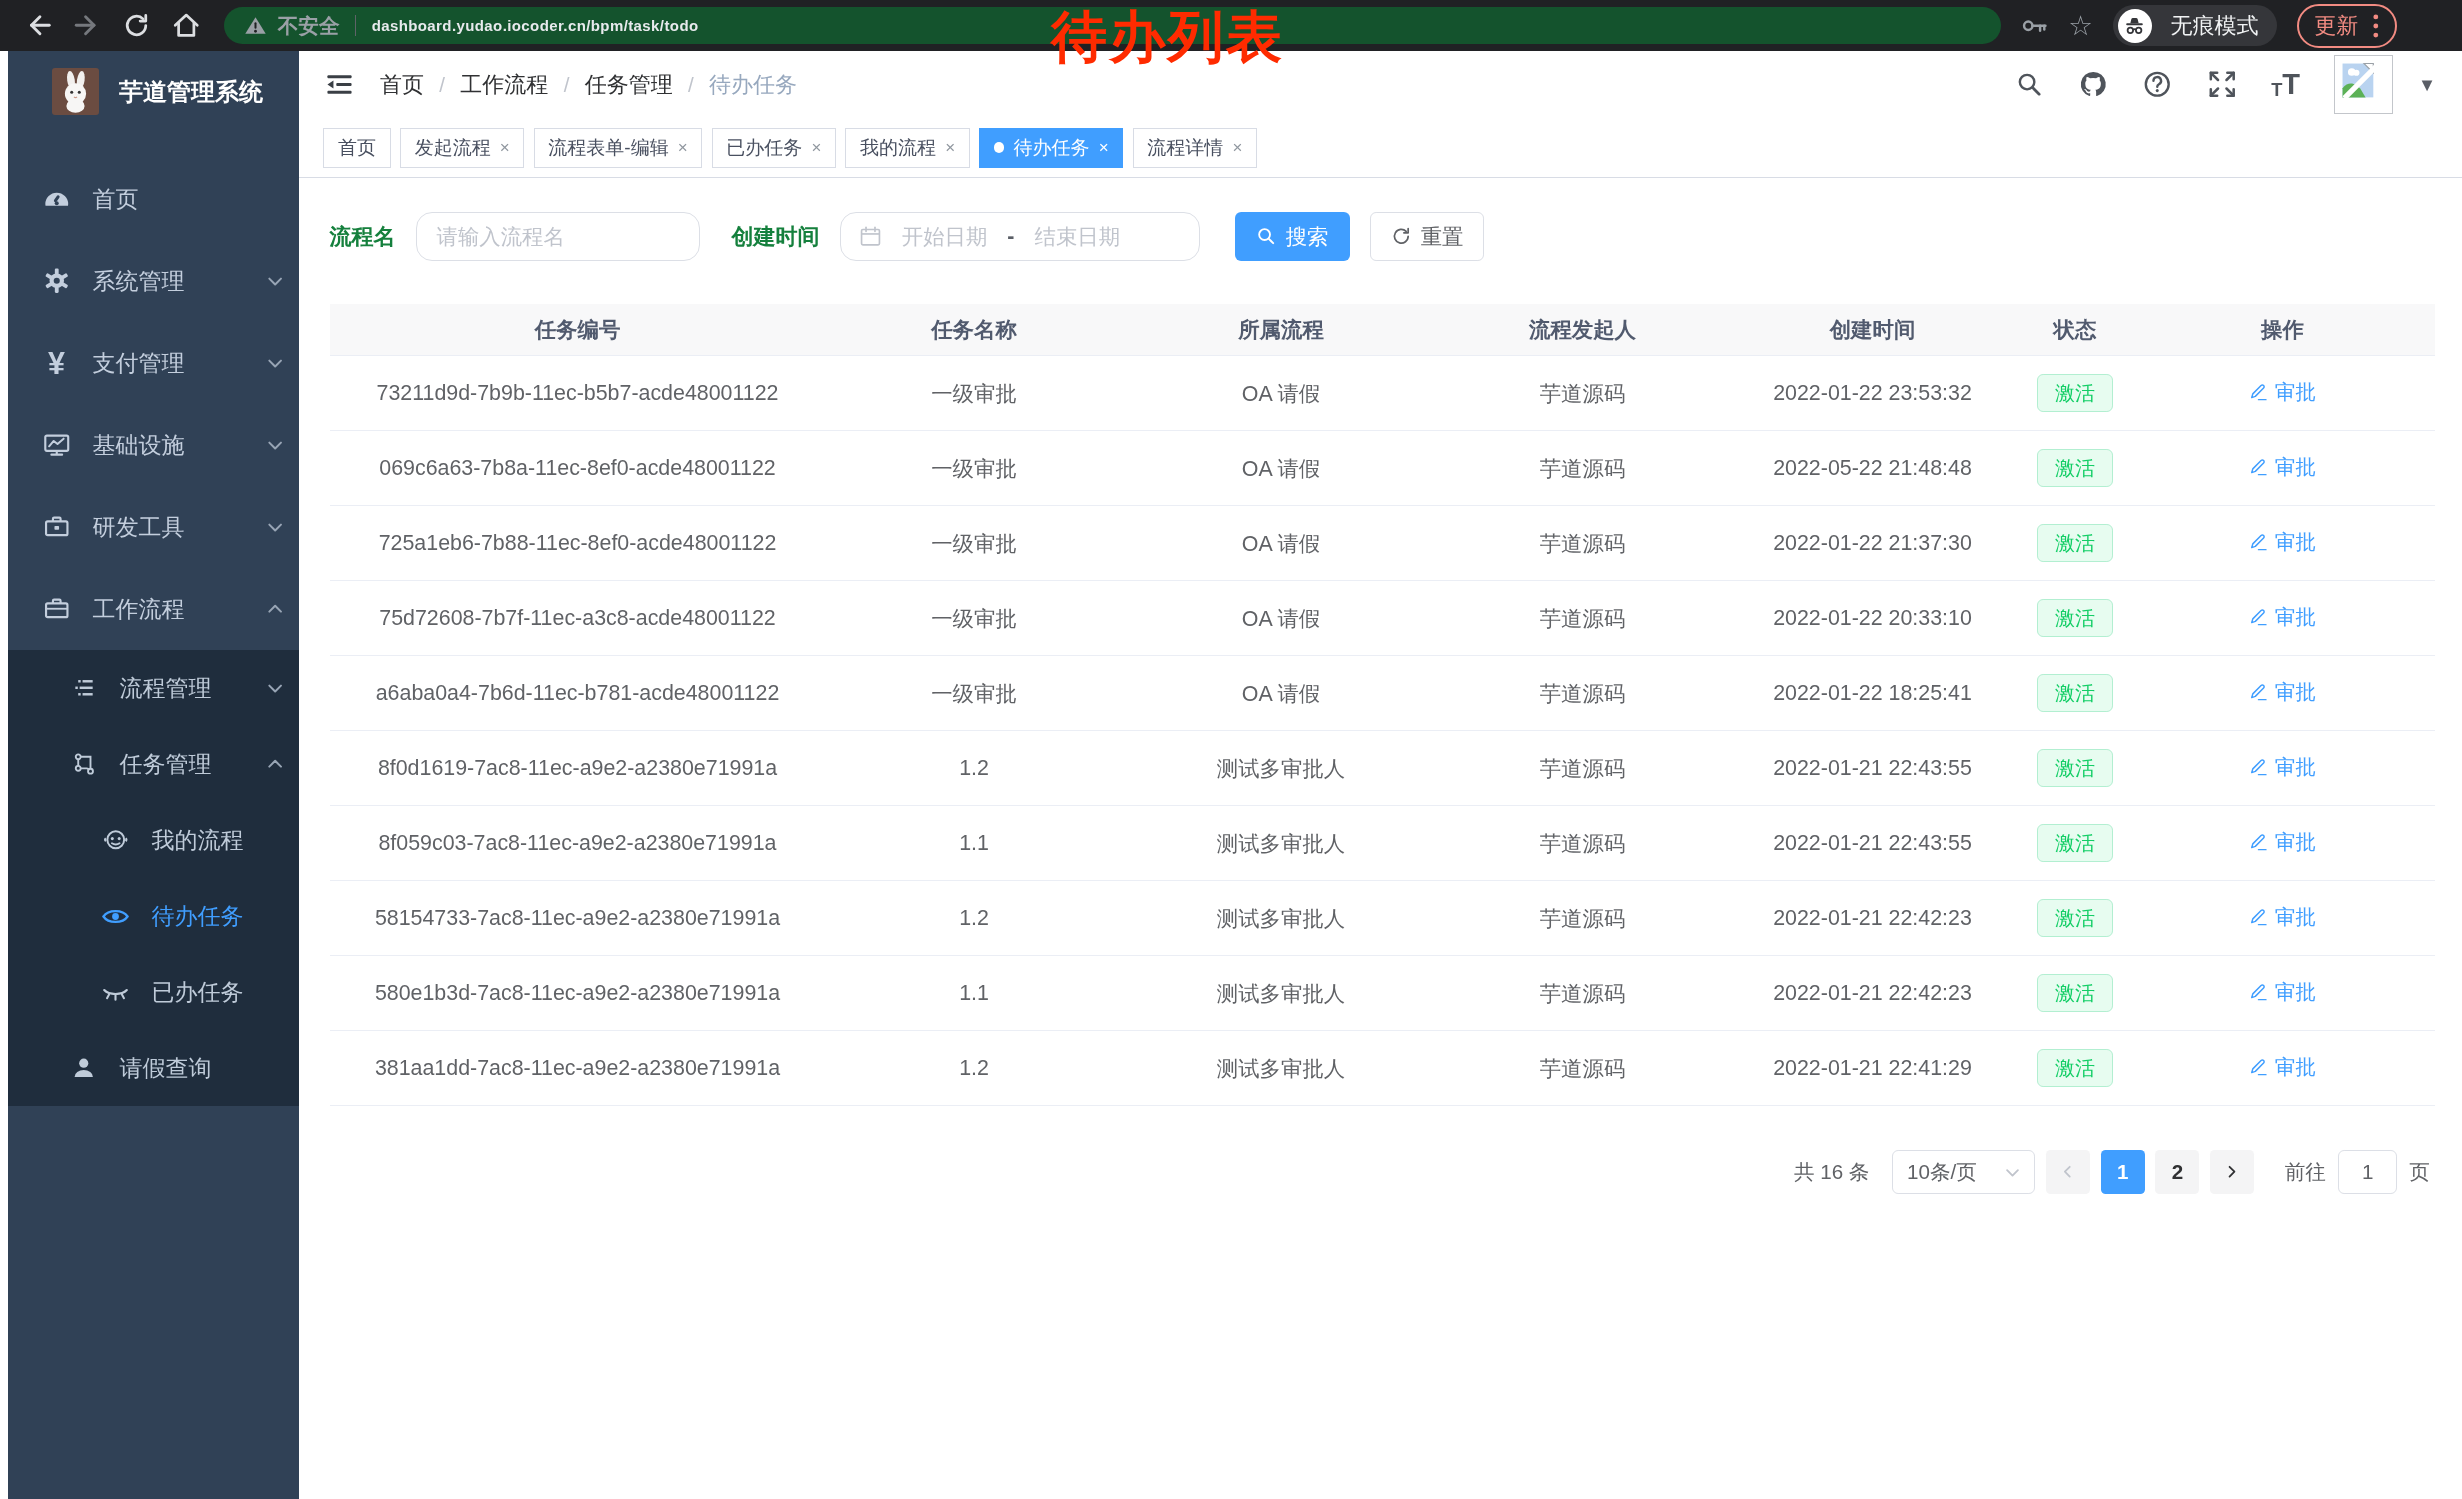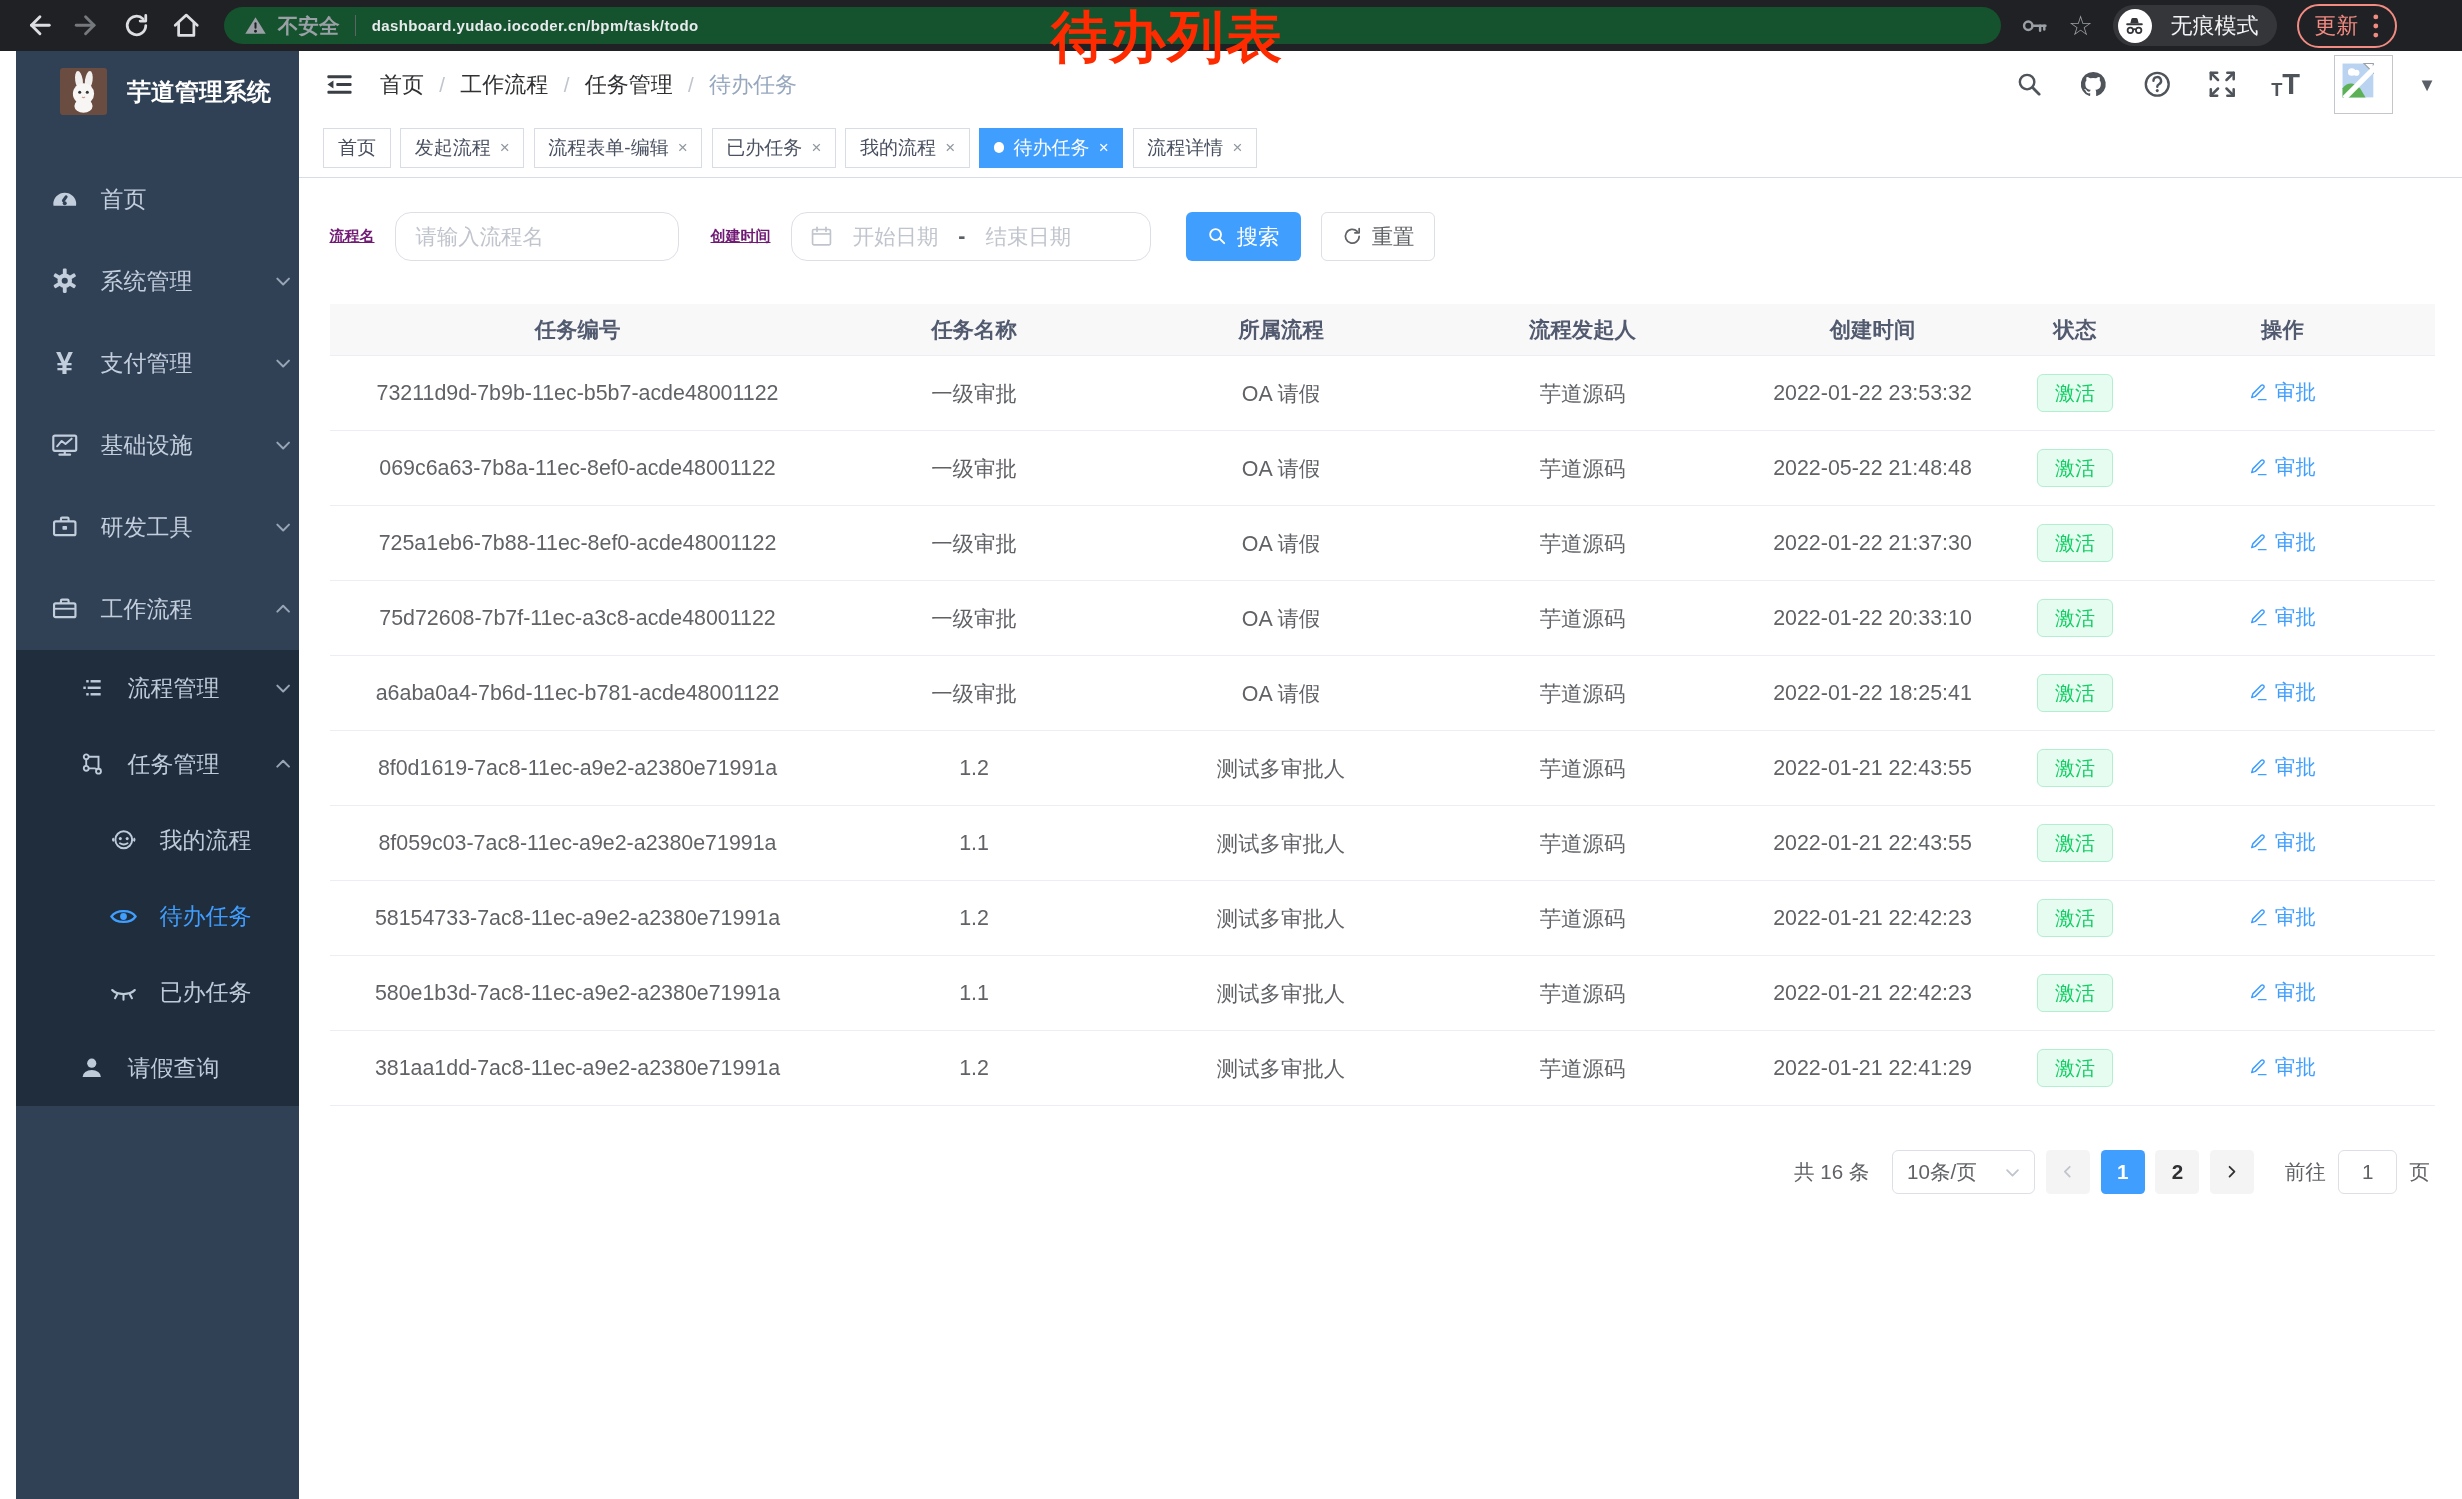--- a/index.html
+++ b/index.html
@@ -18,21 +18,21 @@
   .star{color:#9aa0a6;font-size:27.5px;line-height:1;}
   .incog{height:41px;background:#35363a;border-radius:21.4px;display:flex;align-items:center;padding:0 18.3px 0 4.6px;gap:19px;}
   .incog .cir{width:34px;height:34px;border-radius:50%;background:#fff;display:flex;align-items:center;justify-content:center;}
   .incog .txt{color:#f1f3f4;font-size:22px;}
   .updbtn{height:40px;border:2.3px solid #f28b82;border-radius:23px;display:flex;align-items:center;gap:13.7px;padding:0 15.3px;color:#f28b82;font-size:22px;cursor:pointer;}
 
   
   .annotation{position:absolute;left:1051px;top:0;font-size:56px;font-weight:700;color:#ff2b00;z-index:50;letter-spacing:2.3px;pointer-events:none;}
 
   
-  .sidebar{position:absolute;left:16px;top:51px;width:299px;bottom:0;background:#304156;overflow:hidden;}
+  .sidebar{position:absolute;left:8px;top:51px;width:299px;bottom:0;background:#304156;overflow:hidden;}
   .logo-row{height:81px;display:flex;align-items:center;padding-left:44px;cursor:pointer;}
   .app-title{color:#fff;font-size:24px;font-weight:bold;margin-left:20px;white-space:nowrap;}
   .menu{margin-top:26px;}
   .m-item{height:82px;display:flex;align-items:center;color:#c3cedd;font-size:23px;position:relative;cursor:pointer;}
   .m-item .ic{width:29px;height:29px;margin-left:34px;display:flex;align-items:center;justify-content:center;flex:0 0 auto;}
   .m-item .lbl{margin-left:21.4px;white-space:nowrap;}
   .m-item .chev{position:absolute;right:23px;display:flex;color:#98a5b5;}
   .submenu{background:#1f2d3d;}
   .s-item{height:76px;display:flex;align-items:center;color:#bfcbd9;font-size:23px;position:relative;cursor:pointer;}
   .s-item .ic{width:29px;height:29px;display:flex;align-items:center;justify-content:center;flex:0 0 auto;}
@@ -60,21 +60,21 @@
 
   .tabsbar{height:59px;border-bottom:0.8px solid #d8dce5;display:flex;align-items:center;padding:0 24.4px;background:#fff;}
   .tab{height:40px;box-sizing:border-box;display:inline-flex;align-items:center;padding:0 13.7px;border:0.8px solid #d8dce5;background:#fff;color:#495060;font-size:19px;margin-right:9.2px;gap:9.2px;cursor:pointer;white-space:nowrap;}
   .tab .x{font-size:17px;color:#90979f;}
   .tab.active{background:#409EFF;border-color:#409EFF;color:#fff;}
   .tab.active .x{color:#fff;}
   .tab .dot{width:10.7px;height:10.7px;border-radius:50%;background:#fff;display:inline-block;}
 
   .content{padding:34px 29px 0 30.5px;}
   .filters{display:flex;align-items:center;}
-  .f-label{font-size:15px;color:#701a75;font-weight:600;white-space:nowrap;text-decoration:underline;}
+  .f-label{font-size:22px;color:#15803d;font-weight:600;white-space:nowrap;}
   .inp{height:49px;border:1.5px solid #dcdfe6;border-radius:16px;box-sizing:border-box;background:#fff;display:flex;align-items:center;}
   .name-input{width:284px;margin-left:20px;padding:0 20px;cursor:text;}
   .ph{color:#c0c4cc;font-size:21.4px;white-space:nowrap;}
   .tl{margin-left:32px;}
   .date-input{width:360px;margin-left:20px;padding:0 18.3px;gap:20px;cursor:text;}
   .date-input .dsep{color:#5a5e66;font-size:21.4px;font-weight:bold;}
   .btn{height:49px;border-radius:6.1px;display:flex;align-items:center;font-size:21.4px;cursor:pointer;box-sizing:border-box;}
   .btn-search{margin-left:35px;background:#409EFF;color:#fff;padding:0 21.4px;gap:9.2px;border:none;}
   .btn-reset{margin-left:20px;background:#fff;color:#606266;border:1.5px solid #dcdfe6;padding:0 20px;gap:9.2px;}
 

